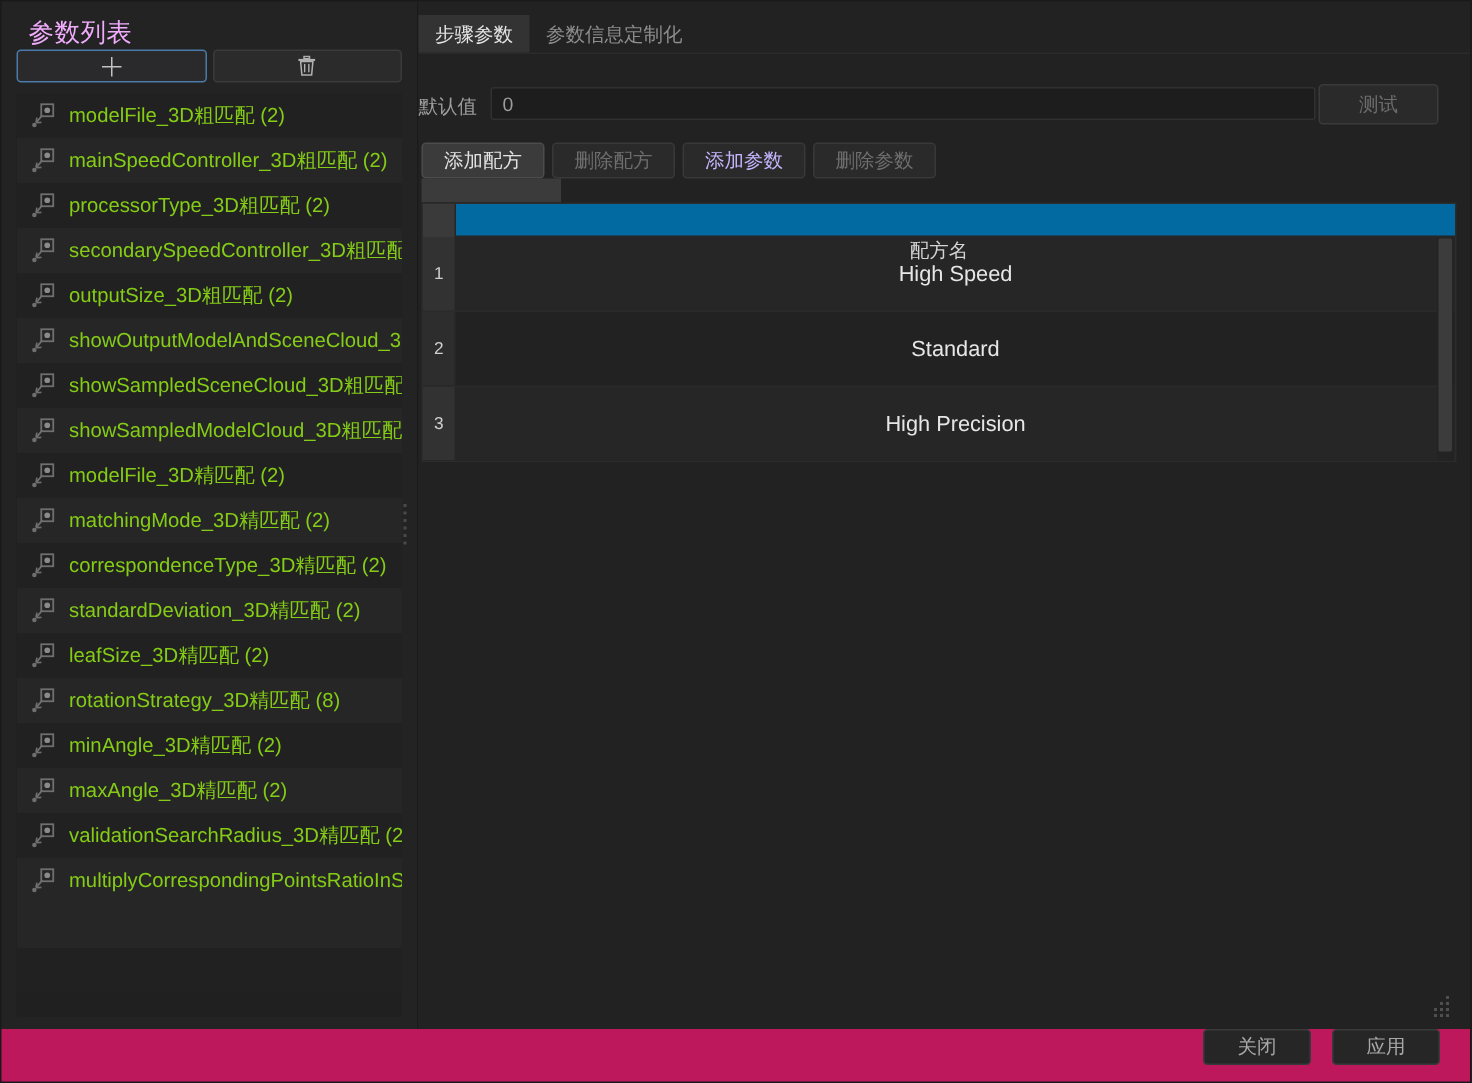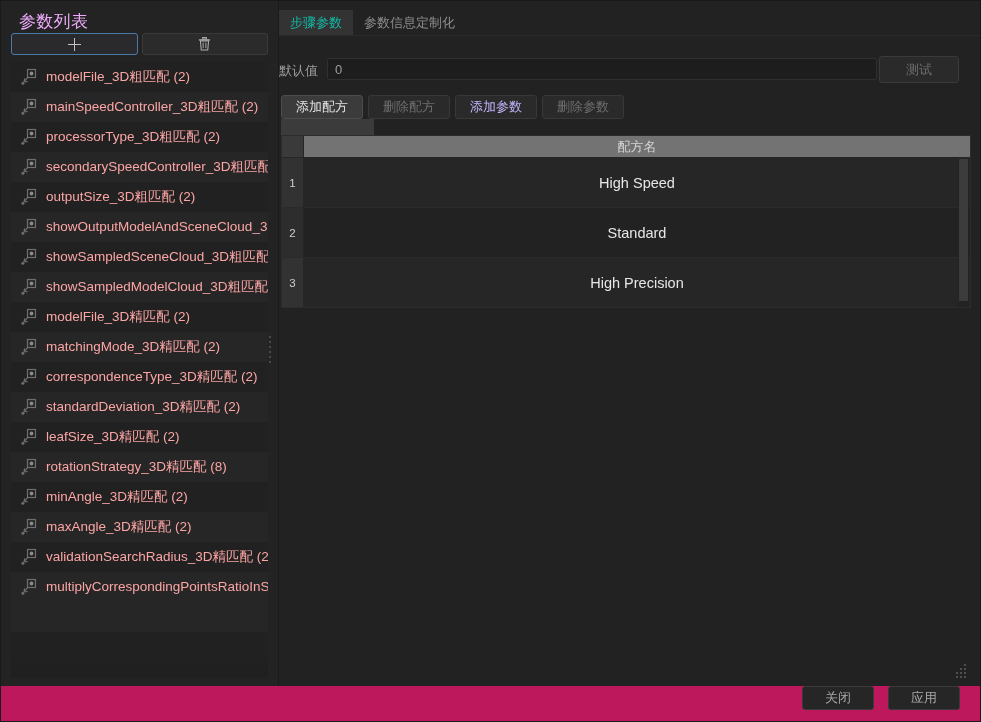--- a/index.html
+++ b/index.html
@@ -89,21 +89,21 @@
   .li.alt { background: #262626; }
   .li-icon {
     width: 18px; height: 18px;
     flex: 0 0 18px;
     margin-right: 7px;
     position: relative;
     display: block;
   }
   .li-label {
     font-size: 13.5px;
-    color: #fca5a5;
+    color: #84cc16;
     overflow: hidden;
     text-overflow: clip;
   }
   .li.selected {
     background: transparent;
   }
   .li.selected .sel-bg {
     position: absolute;
     left: 0; top: 0;
     width: 149px; height: 30px;
@@ -143,21 +143,21 @@
   }
   .tab {
     padding: 0 11px;
     display: flex; align-items: center;
     font-size: 13px;
     color: #8d8d8d;
     background: transparent;
   }
   .tab.active {
     background: #333333;
-    color: #14b8a6;
+    color: #e5e5e5;
   }
   #tabbar-underline {
     position: absolute;
     left: 0; top: 35px;
     width: 702px; height: 1px;
     background: #2a2a2a;
   }
 
   
   #default-row {
@@ -232,22 +232,23 @@
     position: absolute;
     left: 2px; top: 135px;
     width: 690px; height: 173px;
     background: #1f1f1f;
     border: 1px solid #2c2c2c;
     overflow: hidden;
   }
   #table-head {
     display: flex;
     height: 22px;
-    background: #737373;
+    background: #0369a1;
     border-bottom: 1px solid #262626;
+    flex-direction: column;
   }
   .corner-cell {
     width: 22px; flex: 0 0 22px;
     background: #3a3a3a;
     border-right: 1px solid #262626;
   }
   .head-cell {
     flex: 1;
     display: flex; align-items: center; justify-content: center;
     font-size: 13px;

